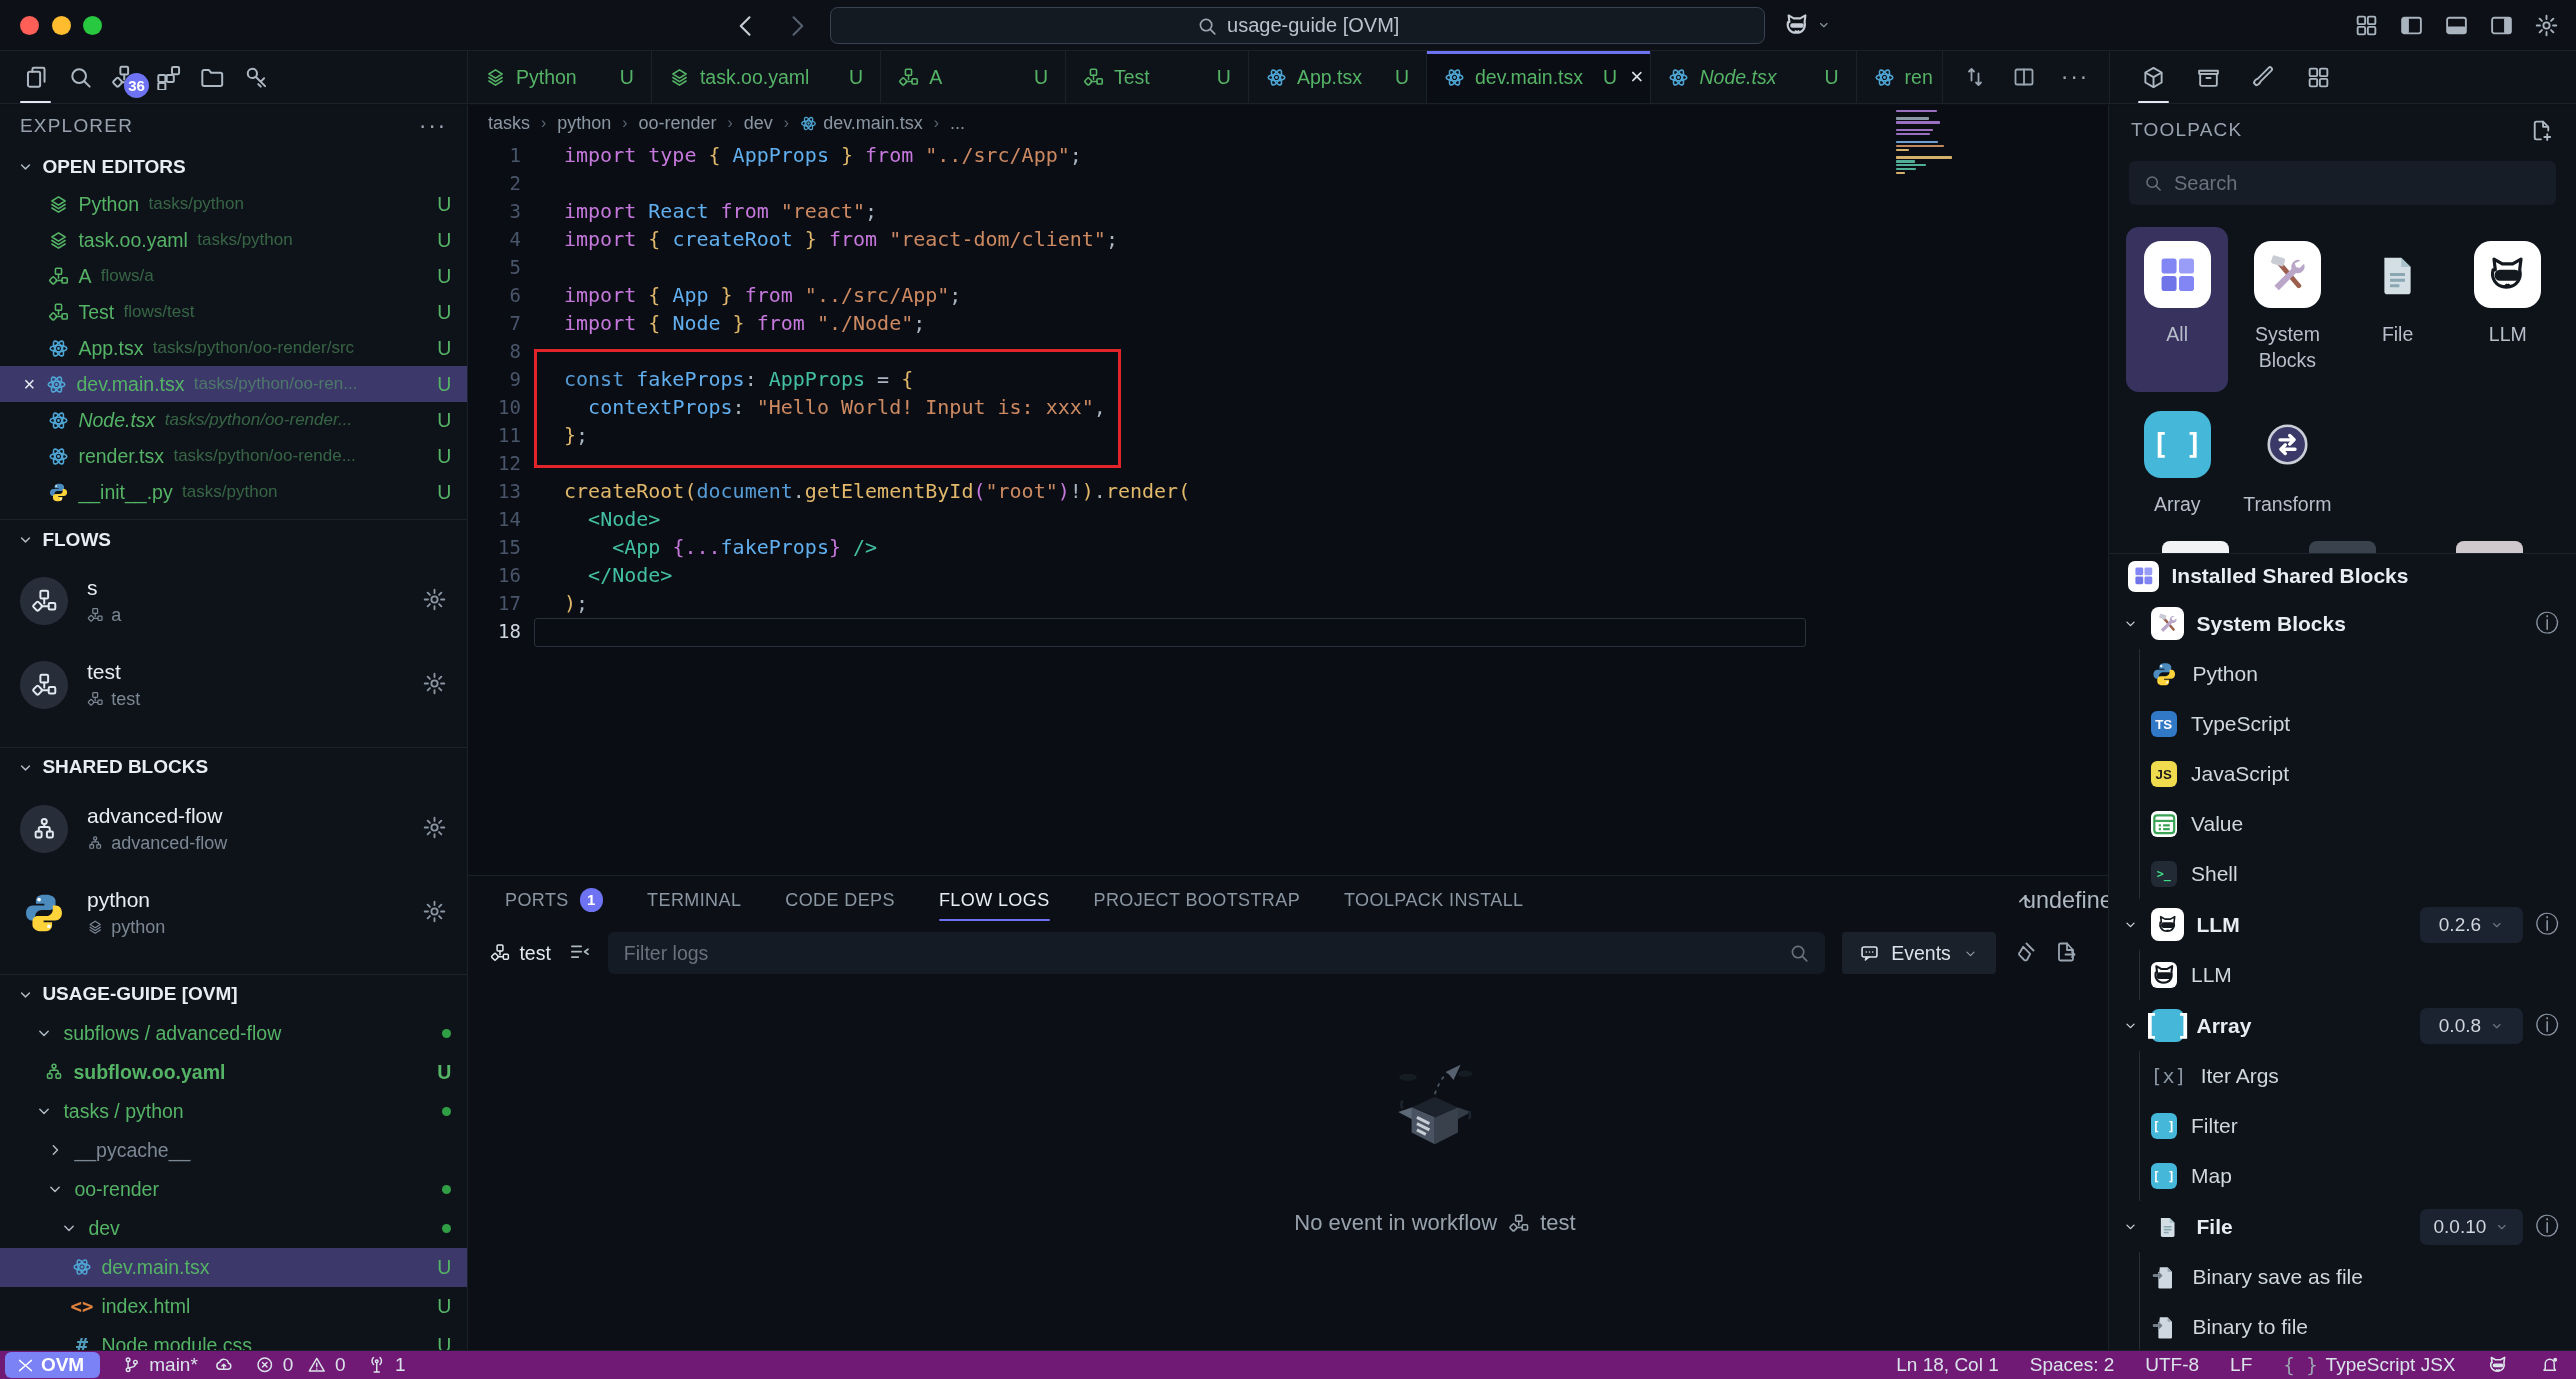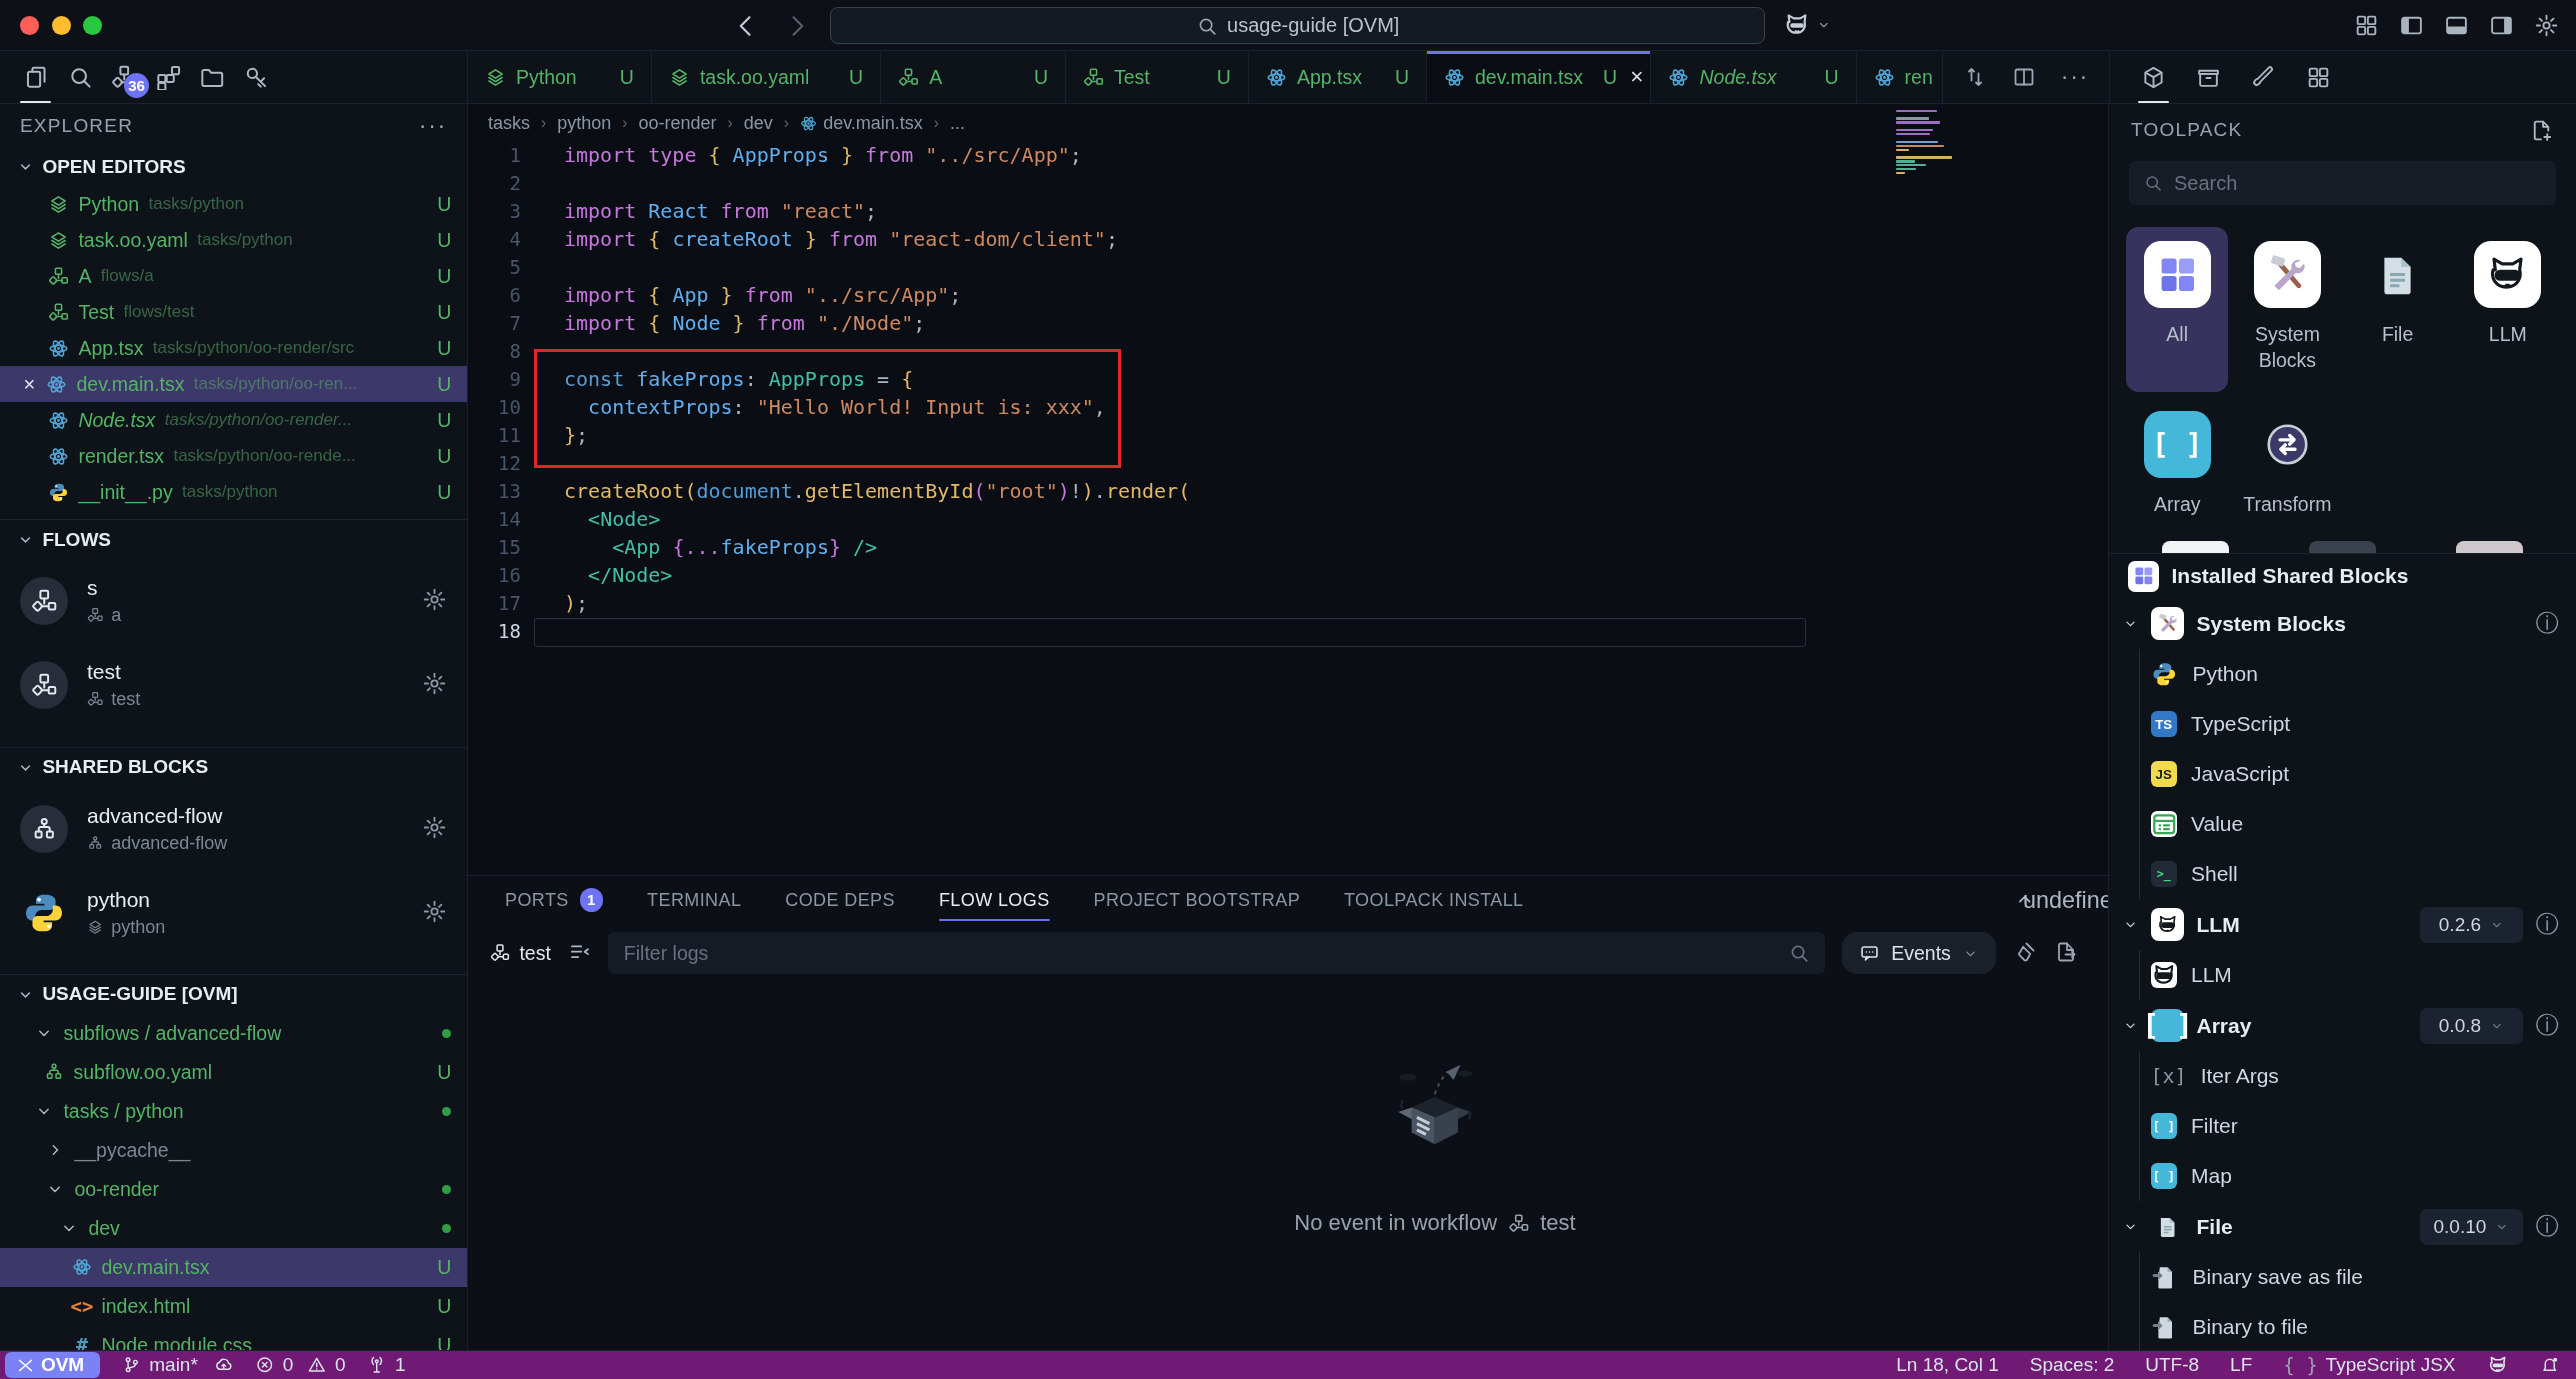--- a/index.html
+++ b/index.html
@@ -115,21 +115,21 @@
   .pright .ic{width:23.4px;height:23.4px}
   .ptool{height:58px;display:flex;align-items:center;padding:0 22px;gap:17px}
   .pflow{display:flex;align-items:center;gap:9.4px;color:#e3e9f0;font-size:19.5px}
   .pflow .ic{width:20px;height:20px}
   .ptool .listic{color:#aeb8c2}
   .ptool .listic .ic{width:23.4px;height:23.4px}
   .filterbox{width:1217px;height:42px;background:#151b24;border-radius:6.2px;display:flex;align-items:center;padding:0 15.6px}
   .filterbox input{flex:1;background:transparent;border:none;outline:none;color:#c6cdd6;font-size:19.5px;font-family:inherit}
   .filterbox input::placeholder{color:#68717d}
   .filterbox .ic{width:22px;height:22px;color:#68717d}
-  .eventsdd{height:42px;background:#1a212b;border-radius:15px;display:flex;align-items:center;gap:11px;padding:0 17px;
+  .eventsdd{height:42px;background:#1a212b;border-radius:4px;display:flex;align-items:center;gap:11px;padding:0 17px;
     color:#dbe3ea;font-size:19.5px}
   .eventsdd .ic{width:21px;height:21px}
   .eventsdd .ic.chv{width:17px;height:17px;color:#8b96a3}
   .ptool .tico{color:#9aa5b1}
   .ptool .tico .ic{width:24px;height:24px}
   .empty{position:absolute;left:967px;top:187px;transform:translateX(-50%);display:flex;flex-direction:column;align-items:center;gap:37px}
   .emptytext{display:flex;align-items:center;gap:11px;color:#98a2ad;font-size:22px}
   .emptytext .ic{width:21px;height:21px}
 
   
@@ -770,21 +770,21 @@
   <div class="tree" id="ws-tree">
       <div class="t-row" style="padding-left: 34px;">
         <span class="ic chev">
           <svg viewBox="0 0 24 24" fill="none" stroke="currentColor" stroke-width="1.8" stroke-linecap="round" stroke-linejoin="round">
             <path d="M7 10l5 5 5-5"></path>
           </svg>
         </span>
         <span>subflows / advanced-flow</span>
         <span class="dot"></span>
       </div>
-      <div class="t-row" style="padding-left: 44px;">
+      <div class="t-row" style="padding-left: 44px; font-weight: bold;">
         <span class="ic" style="width:20px;height:20px;color:#55b366">
           <svg viewBox="0 0 24 24" fill="none" stroke="currentColor" stroke-width="1.8" stroke-linecap="round" stroke-linejoin="round">
             <circle cx="12" cy="5" r="2.3"></circle>
             <path d="M12 7.3V10M7 14v-2.2A1.8 1.8 0 0 1 8.8 10h6.4A1.8 1.8 0 0 1 17 11.8V14"></path>
             <rect x="4.2" y="14" width="5.4" height="5.4" rx="1"></rect>
             <rect x="14.4" y="14" width="5.4" height="5.4" rx="1"></rect>
           </svg>
         </span>
         <span>subflow.oo.yaml</span>
         <span class="u">U</span>

